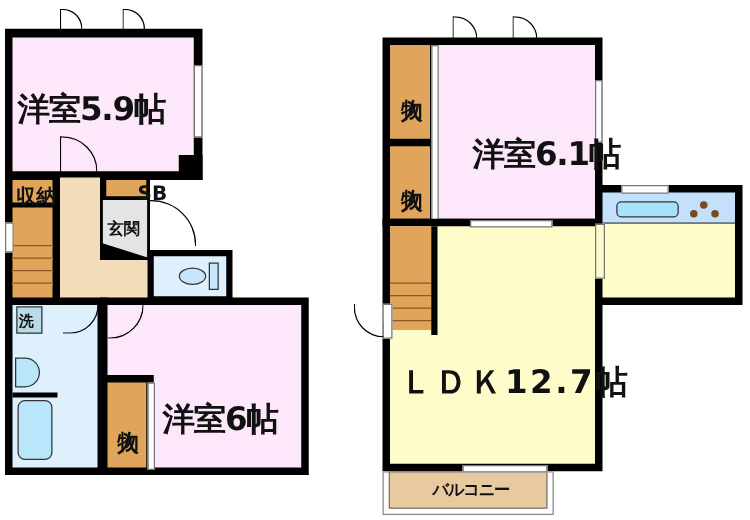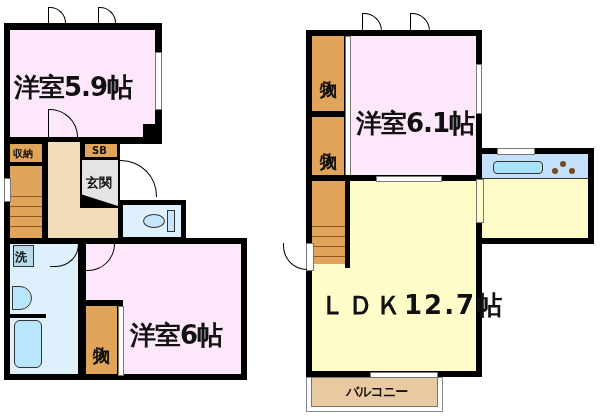--- a/index.html
+++ b/index.html
@@ -7,21 +7,21 @@
   .abs{position:absolute;box-sizing:border-box;}
   .wall{background:#000;}
   .room-pink{background:#fde8fb;}
   .room-beige{background:#f3dcb9;}
   .room-blue{background:#dff0fd;}
   .room-yellow{background:#fefcc8;}
   .closet{background:#e0a55a;}
   .label{position:absolute;font-weight:bold;color:#111;white-space:nowrap;letter-spacing:-1px;}
   .big{font-size:26px;}
   .vlabel{position:absolute;font-weight:bold;font-size:17px;color:#111;width:20px;text-align:center;line-height:22px;}
-  .small{font-size:10px;font-weight:bold;color:#111;position:absolute;}
+  .small{font-size:16px;font-weight:bold;color:#111;position:absolute;}
   .door{position:absolute;border:1px solid #000;}
   .win{position:absolute;background:#fff;border:1px solid #777;}
   .stair{position:absolute;background:#e0a55a;border-top:1px solid #8a5a20;}
 </style>
 </head>
 <body>
 
 <div>
 
   <div class="abs wall" style="left:4px;top:23px;width:158px;height:121px;"></div>
@@ -40,21 +40,21 @@
   <div class="stair" style="left:10px;top:196px;width:32px;height:1px;"></div>
   <div class="stair" style="left:10px;top:206px;width:32px;height:1px;"></div>
   <div class="stair" style="left:10px;top:216px;width:32px;height:1px;"></div>
   <div class="stair" style="left:10px;top:226px;width:32px;height:1px;"></div>
   <div class="win" style="left:4px;top:178px;width:5px;height:22px;"></div>
 
   <div class="abs room-beige" style="left:48px;top:142px;width:70px;height:97px;"></div>
 
   <div class="abs wall" style="left:80px;top:140px;width:40px;height:68px;"></div>
   <div class="abs closet" style="left:85px;top:144px;width:32px;height:13px;"></div>
-  <div class="small" style="left:92px;top:145px;text-align:right;">SB</div>
+  <div class="small" style="left:110px;top:145px;text-align:right;">SB</div>
   <div class="abs" style="left:82px;top:160px;width:36px;height:46px;background:#e4e4e4;clip-path:polygon(0 0,100% 0,100% 100%,0 75%);"></div>
   <div class="small" style="left:86px;top:174px;font-size:13px;">玄関</div>
   <div class="door" style="left:120px;top:160px;width:36px;height:36px;border-radius:0 36px 0 0;border-left:none;border-bottom:none;"></div>
 
   <div class="abs wall" style="left:118px;top:200px;width:68px;height:42px;"></div>
   <div class="abs room-blue" style="left:123px;top:205px;width:58px;height:32px;"></div>
   <div class="abs" style="left:143px;top:214px;width:22px;height:14px;border:1px solid #333;border-radius:50%;background:#c7e6fb;"></div>
   <div class="abs" style="left:167px;top:210px;width:8px;height:22px;border:1px solid #333;background:#c7e6fb;"></div>
 
   <div class="abs wall" style="left:4px;top:238px;width:82px;height:142px;"></div>
@@ -88,21 +88,21 @@
 
   <div class="abs closet" style="left:312px;top:36px;width:32px;height:75px;"></div>
   <div class="vlabel" style="left:318px;top:50px;">
     <span style="writing-mode:vertical-rl;">物入</span>
   </div>
   <div class="abs closet" style="left:312px;top:117px;width:32px;height:58px;"></div>
   <div class="vlabel" style="left:318px;top:122px;">
     <span style="writing-mode:vertical-rl;">物入</span>
   </div>
   <div class="win" style="left:345px;top:36px;width:4px;height:139px;"></div>
-  <div class="label big" style="left:356px;top:106px;">洋室6.1帖</div>
+  <div class="label big" style="left:378px;top:106px;">洋室6.1帖</div>
 
   <div class="abs wall" style="left:306px;top:175px;width:176px;height:202px;"></div>
   <div class="abs room-yellow" style="left:312px;top:181px;width:164px;height:190px;"></div>
   <div class="win" style="left:376px;top:176px;width:64px;height:4px;"></div>
   <div class="abs closet" style="left:312px;top:181px;width:33px;height:83px;"></div>
   <div class="stair" style="left:312px;top:226px;width:33px;height:1px;"></div>
   <div class="stair" style="left:312px;top:236px;width:33px;height:1px;"></div>
   <div class="stair" style="left:312px;top:246px;width:33px;height:1px;"></div>
   <div class="stair" style="left:312px;top:256px;width:33px;height:1px;"></div>
   <div class="abs wall" style="left:345px;top:181px;width:5px;height:87px;"></div>

